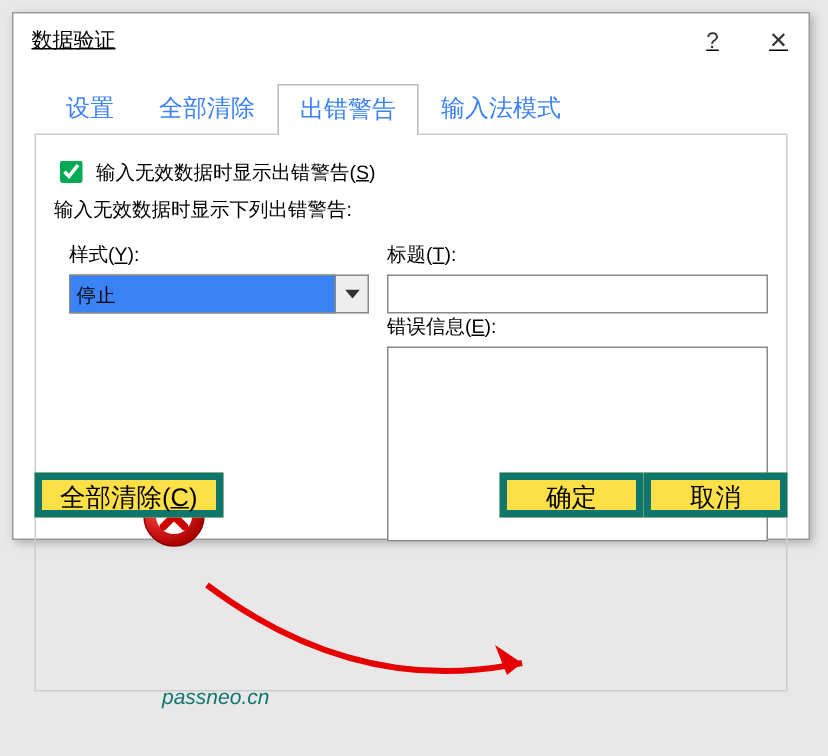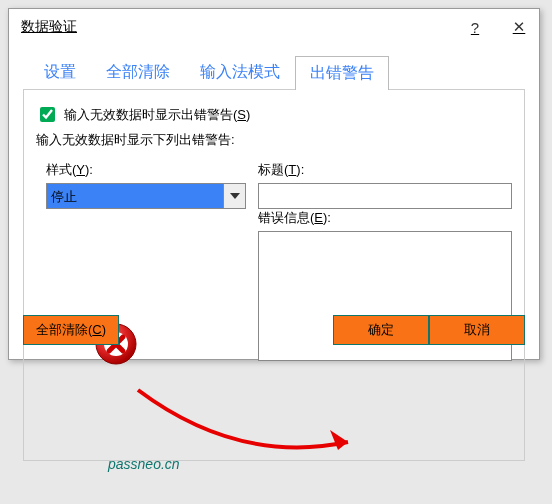--- a/index.html
+++ b/index.html
@@ -44,22 +44,22 @@
   .textarea {
     width: 100%; height: 130px; border: 1px solid #888; resize: none; font-size: 13px; padding: 4px;
   }
   .error-icon {
     position: absolute; left: 70px; top: 232px; width: 44px; height: 44px;
   }
   .btn-row {
     position: absolute; left: 0; right: 0; bottom: 0; display: flex; justify-content: space-between;
   }
   .btn {
-    min-width: 96px; height: 30px; border: 1px solid #0f766e; background: #f97316;
-    font-size: 13px; cursor: pointer; padding: 0 12px;
+    min-width: 96px; height: 30px; border: 5px solid #0f766e; background: #fde047;
+    font-size: 17px; cursor: pointer; padding: 0 12px;
   }
   .btn-right { display: flex; gap: 0; }
   .arrow {
     position: absolute; left: 128px; top: 380px; pointer-events: none; z-index:5;
   }
   .watermark {
     position: absolute; left: 108px; top: 456px; font-size: 14px; color: #0f766e;
     font-family: Liberation Sans, sans-serif; font-style: italic; pointer-events:none;
   }
   .u { text-decoration: underline; }
@@ -73,22 +73,22 @@
     <div class="title-controls">
       <span>?</span>
       <span>✕</span>
     </div>
   </div>
 
   <div class="content">
     <div class="tabs">
       <div class="tab">设置</div>
       <div class="tab">全部清除</div>
+      <div class="tab active">出错警告</div>
       <div class="tab">输入法模式</div>
-      <div class="tab active">出错警告</div>
     </div>
 
     <div class="panel">
       <label class="checkbox-row">
         <input type="checkbox" checked="" style="">
         <span><span>输入无效数据时显示出错警告(</span><span class="u">S</span>)</span>
       </label>
 
       <div class="section-label">输入无效数据时显示下列出错警告:</div>
 

